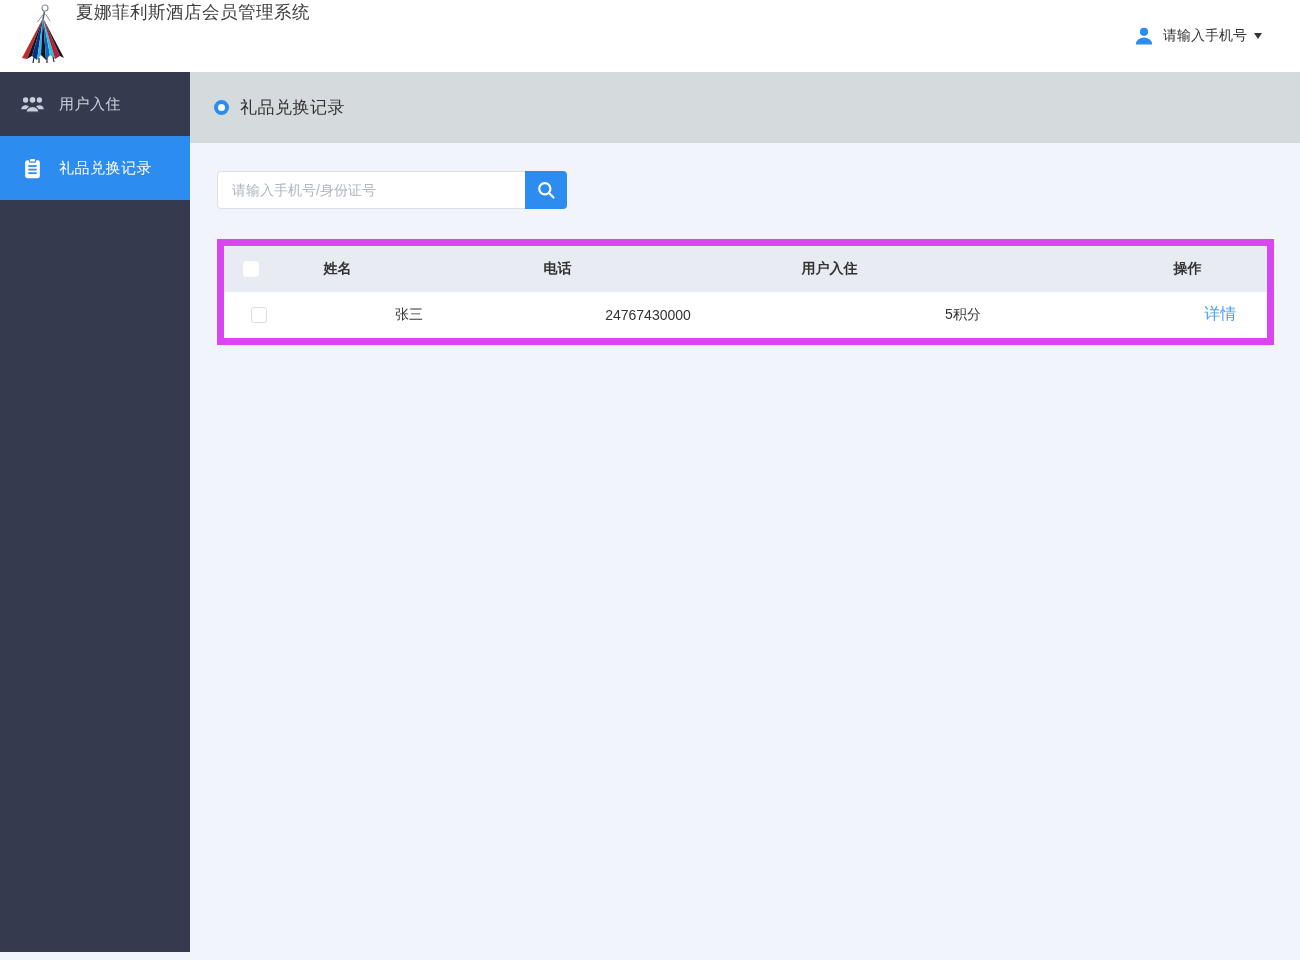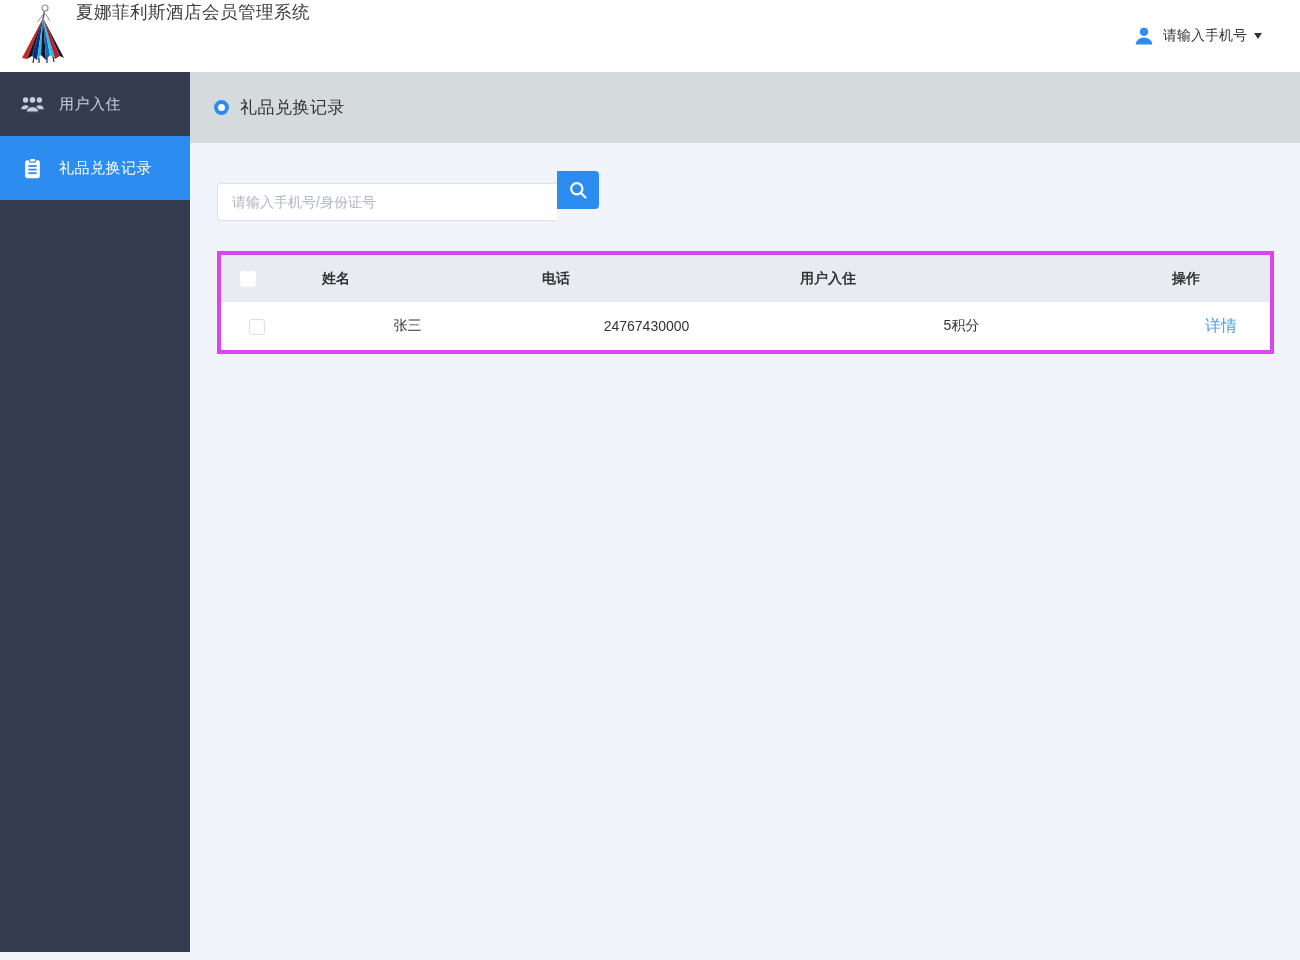--- a/index.html
+++ b/index.html
@@ -32,31 +32,31 @@
 
   
   .main { flex:1; background:#f1f4fb; }
   .title-bar { height:71px; background:#d5dadd; display:flex; align-items:center; padding-left:24px; }
   .ring-icon { width:15px; height:15px; border:4px solid #2d8cf0; border-radius:50%;
     background:#ffffff; margin-right:11px; }
   .page-title { font-size:17px; color:#333; letter-spacing:0.5px; }
 
   
   .search-row { margin:28px 0 0 27px; display:flex; }
-  .search-input { width:340px; height:38px; border:1px solid #dcdfe6; border-right:none;
+  .search-input { width:308px; height:38px; border:1px solid #dcdfe6; border-right:none;
     border-radius:4px 0 0 4px; padding:0 14px; font-size:14px; color:#333; outline:none;
-    background:#fff;margin-top:12px; }
+    background:#fff; }
   .search-input::placeholder { color:#b0b5bf; }
   .search-btn { width:42px; height:38px; background:#2d8cf0; border:none;
     border-radius:0 4px 4px 0; display:flex; align-items:center; justify-content:center;
     cursor:pointer; }
 
   
   .data-table { margin:30px 26px 0 27px; width:1057px; border-collapse:collapse;
-    table-layout:fixed; background:#0f766e; border:4px solid #d946ef; }
+    table-layout:fixed; background:#0f766e; border:7px solid #d946ef; }
   .data-table col.c-check { width:54px; }
   .data-table col.c-name { width:220px; }
   .data-table col.c-phone { width:258px; }
   .data-table col.c-points { width:372px; }
   .data-table thead tr { background:#e8ebf2; height:49px; }
   .data-table th { font-size:14px; color:#333; font-weight:bold; text-align:left;
     padding-left:49px; }
   .data-table tbody tr { background:#ffffff; height:50px; }
   .data-table td { font-size:14px; color:#333; text-align:center; padding-left:49px; }
   .data-table th.check-cell, .data-table td.check-cell { padding-left:19px; }

